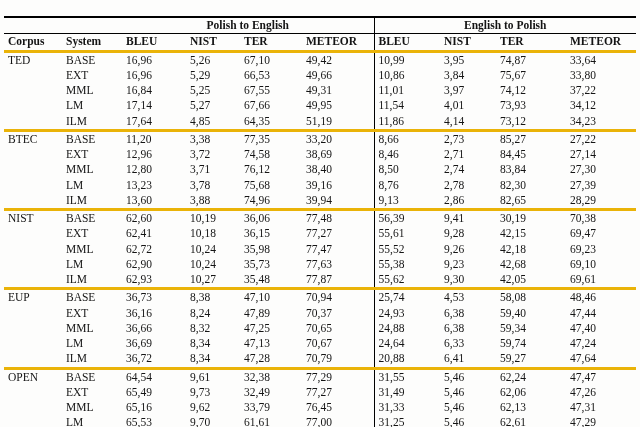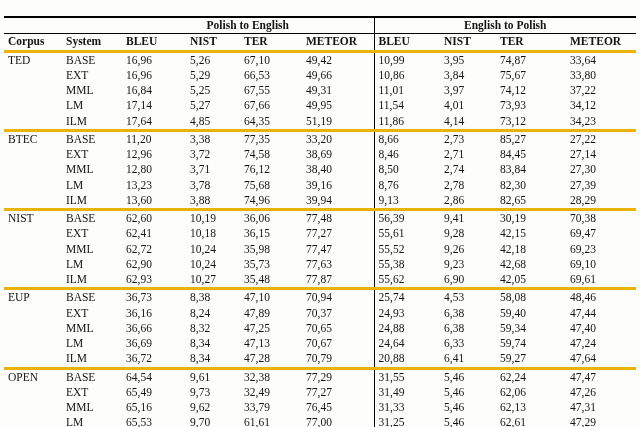--- a/index.html
+++ b/index.html
@@ -242,21 +242,21 @@
           <td class="num">42,68</td>
           <td class="num">69,10</td>
         </tr>
         <tr>
           <td class="system b">ILM</td>
           <td class="num b">62,93</td>
           <td class="num b">10,27</td>
           <td class="num b">35,48</td>
           <td class="num b">77,87</td>
           <td class="num div">55,62</td>
-          <td class="num">6,90</td>
+          <td class="num">9,30</td>
           <td class="num">42,05</td>
           <td class="num">69,61</td>
         </tr>
         <tr class="group-start">
           <td rowspan="5" class="corpus b">EUP</td>
           <td class="system b">BASE</td>
           <td class="num b">36,73</td>
           <td class="num b">8,38</td>
           <td class="num b">47,10</td>
           <td class="num b">70,94</td>

